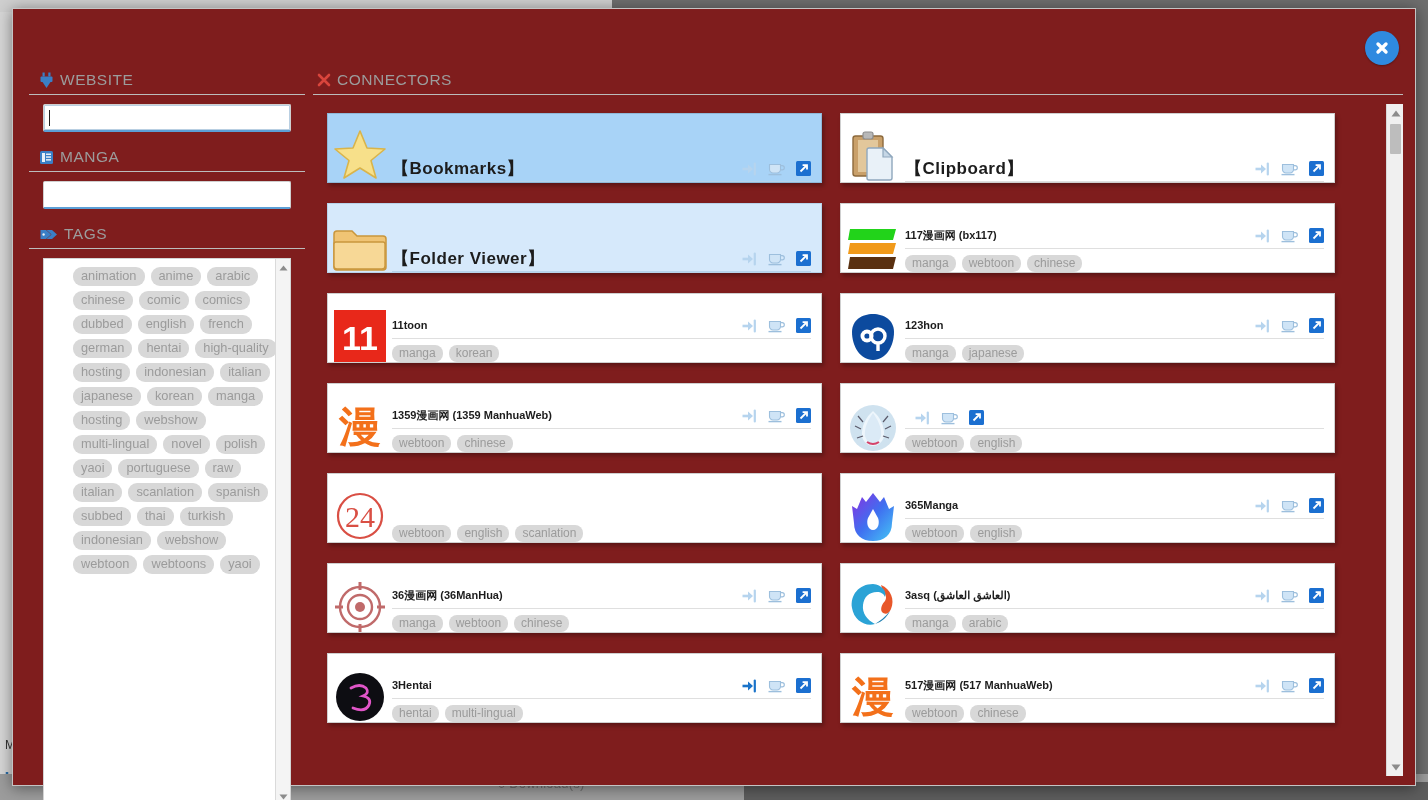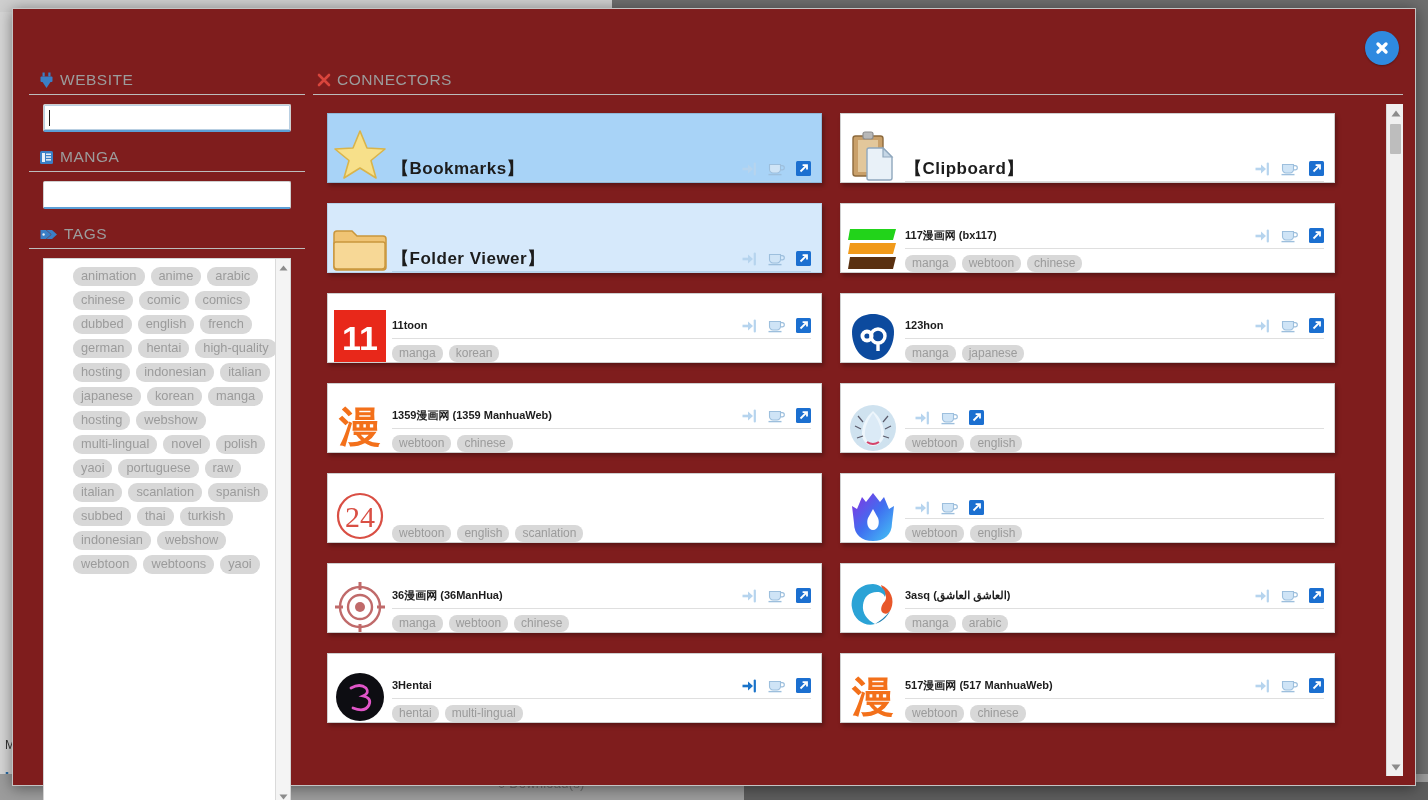--- a/index.html
+++ b/index.html
@@ -741,20 +741,21 @@
                     <stop offset="0.5" stop-color="#3f6ff0"></stop>
                     <stop offset="1" stop-color="#45c8f5"></stop>
                   </linearGradient>
                 </defs>
                 <path d="M23 1 L30 10 L34 5 L39 17 L44 14 L42 31 C42 43 34 49 23 49 C12 49 4 43 4 31 L2 14 L7 17 L12 5 L16 10 Z" fill="url(#g365)"></path>
                 <path d="M23 17 L28 26 C30 31 28 38 23 38 C18 38 16 31 18 26 Z" fill="#fff"></path>
               </svg>
             </div>
             <div class="card-body">
               <div class="card-titlerow">
+                <div class="card-title">365Manga</div>
                 <div class="card-actions">
                   <span class="act">
                     <svg width="15" height="14" viewBox="0 0 15 14">
                       <path d="M0.5 7 H8" stroke="#b6d4ee" stroke-width="2.6"></path>
                       <path d="M6 2.5 L11 7 L6 11.5 Z" fill="#b6d4ee"></path>
                       <path d="M12.8 1.5 V12.5" stroke="#b6d4ee" stroke-width="2.2" stroke-linecap="round"></path>
                     </svg>
                   </span>
                   <span class="act">
                     <svg width="17" height="14" viewBox="0 0 17 14">

